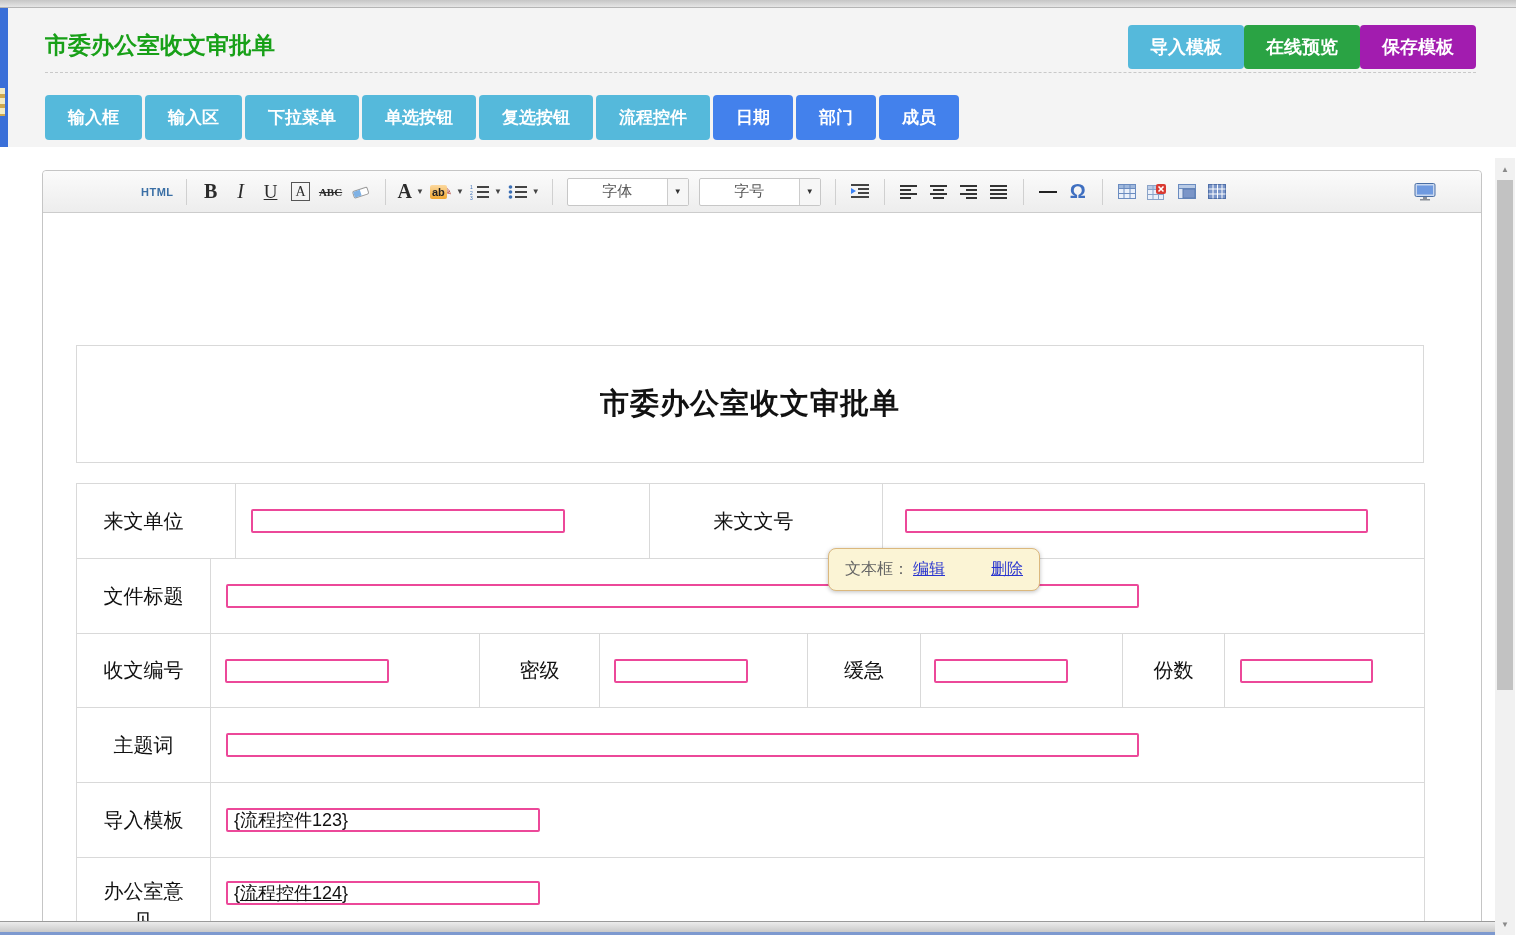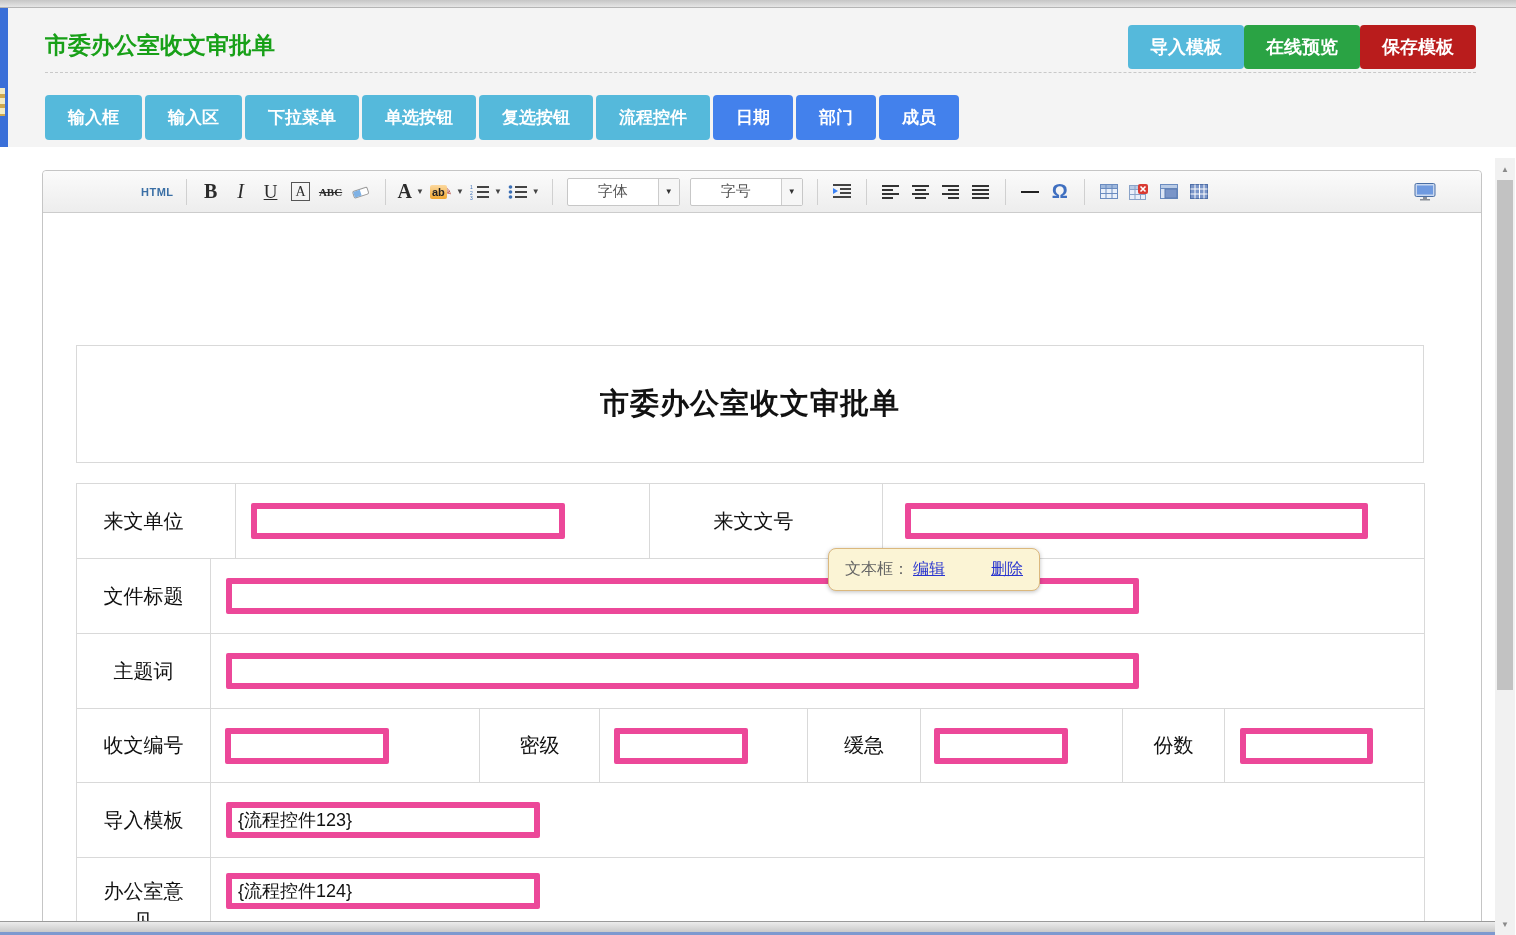--- a/index.html
+++ b/index.html
@@ -15,21 +15,21 @@
 
   
   .header { position:absolute; left:8px; top:8px; right:0; height:139px; background:#f4f4f4; }
   .page-title { position:absolute; left:37px; top:22px; font-family:"Liberation Serif", serif;
     font-weight:bold; font-size:23px; color:#18a018; }
   .header-actions { position:absolute; right:40px; top:17px; display:flex; gap:0;justify-content:flex-end; }
   .act-btn { border:none; border-radius:4px; color:#fff; font-weight:bold; font-size:18px;
     padding:10px 22px; font-family:"Liberation Sans", sans-serif; cursor:pointer; }
   .act-import { background:#55b9db; }
   .act-preview { background:#2aa344; }
-  .act-save { background:#b91c1c; }
+  .act-save { background:#a21caf; }
   .dashed-sep { position:absolute; left:37px; right:40px; top:64px; border-top:1px dashed #c9c9c9; }
   .widget-row { position:absolute; left:37px; top:87px; display:flex; gap:3px; }
   .wbtn { border:none; border-radius:4px; color:#fff; font-weight:bold; font-size:17px;
     padding:11px 23px; font-family:"Liberation Sans", sans-serif; cursor:pointer; white-space:nowrap; }
   .wbtn.info { background:#55b9db; }
   .wbtn.primary { background:#4381ec; }
 
   
   .editor { position:absolute; left:42px; top:170px; width:1440px; height:820px;
     border:1px solid #c5c5c5; border-radius:4px 4px 0 0; background:#fff; }
@@ -44,49 +44,49 @@
   .g-b { font-size:20px; font-weight:bold; }
   .g-i { font-size:20px; font-style:italic; }
   .g-u { font-size:19px; text-decoration:underline; }
   .g-abox { font-size:14px; border:1px solid #555; width:19px; height:19px;
     display:flex; align-items:center; justify-content:center; }
   .g-abc { font-size:11px; font-weight:bold; text-decoration:line-through; }
   .caret { font-size:8px; color:#444; margin-left:4px; }
   .g-ab { font-size:11px; font-weight:bold; color:#222; background:linear-gradient(#fcd9a0,#f0a830);
     padding:1px 2px; border-radius:2px; position:relative; }
   .g-pencil { position:absolute; right:-7px; top:-4px; color:#b03a2e; font-size:11px; }
-  .fake-select { display:flex; width:113px; height:28px; border:1px solid #c7c7c7; background:#fff;
+  .fake-select { display:flex; width:122px; height:28px; border:1px solid #c7c7c7; background:#fff;
     border-radius:2px; margin:0 5px; cursor:pointer; }
   .fake-select .sel-text { flex:1; display:flex; align-items:center; justify-content:center;
     color:#555; font-size:15px; }
   .fake-select .sel-arrow { width:21px; border-left:1px solid #ccc; background:#f6f6f6;
     display:flex; align-items:center; justify-content:center; font-size:8px; color:#333; }
   .g-hr { width:18px; height:2px; background:#222; }
   .g-omega { font-size:20px; font-weight:bold; color:#3f6fc0; }
   .fullscreen-wrap { margin-left:auto; margin-right:44px; }
 
   
   .edoc { padding:0 57px 0 33px; }
   .doc-titlebox { margin-top:132px; height:118px; border:1px solid #d9d9d9;
     display:flex; align-items:center; justify-content:center; }
   .doc-title { font-size:29px; font-weight:bold; color:#111; letter-spacing:1px; }
   .form-table { margin-top:20px; border:1px solid #d9d9d9; width:1349px; }
   .frow { display:flex; border-top:1px solid #d9d9d9; }
   .frow:first-child { border-top:none;gap:25px; }
   .fcell { border-left:1px solid #d9d9d9; display:flex; align-items:center; }
   .fcell:first-child { border-left:none; }
   .flabel { justify-content:center; font-size:20px; color:#111; }
-  .tinput { height:36px; border:6px solid #ec4899; border-radius:2px; background:#fff;
+  .tinput { height:24px; border:2px solid #ec4899; border-radius:2px; background:#fff;
     font-size:18px; color:#111; padding-left:6px; font-family:"Liberation Sans", sans-serif; }
   .h74 { height:74px; } .h75 { height:75px; }
   .row-last { height:120px; }
   .row-last .flabel { align-items:flex-start; padding-top:18px; }
   .row-last .flabel span { display:inline-block; width:88px; text-align:center; line-height:1.5; }
   .row-last .fcell-input { align-items:flex-start; }
-  .row-last .tinput { margin-top:15px; }
+  .row-last .tinput { margin-top:23px;text-decoration:underline; }
 
   
   .tooltip { position:absolute; left:828px; top:548px; background:#fbf4d5;
     border:1px solid #dbb87e; border-radius:8px; padding:10px 16px;
     box-shadow:0 1px 4px rgba(0,0,0,.25); display:flex; align-items:center;
     font-size:16px; color:#666; z-index:20; }
   .tooltip a { color:#2a35cf; text-decoration:underline; font-size:16px; }
   .tt-edit { margin-left:4px; }
   .tt-del { margin-left:46px; }
 
@@ -307,43 +307,43 @@
           </div>
         </div>
 
         <div class="frow h75">
           <div class="fcell flabel" style="width:133px;">文件标题</div>
           <div class="fcell" style="flex:1;">
             <input class="tinput" style="margin-left: 15px; width: 913px;">
           </div>
         </div>
 
-        <div class="frow h75">
-          <div class="fcell flabel" style="width:133px;">主题词</div>
-          <div class="fcell" style="flex:1;">
-            <input class="tinput" style="margin-left: 15px; width: 913px;">
-          </div>
-        </div>
-
         <div class="frow h74">
           <div class="fcell flabel" style="width:133px;">收文编号</div>
           <div class="fcell" style="width:269px;">
             <input class="tinput" style="margin-left: 14px; width: 164px;">
           </div>
           <div class="fcell flabel" style="width:120px;">密级</div>
           <div class="fcell" style="width:208px;">
             <input class="tinput" style="margin-left: 14px; width: 134px;">
           </div>
           <div class="fcell flabel" style="width:113px;">缓急</div>
           <div class="fcell" style="width:202px;">
             <input class="tinput" style="margin-left: 13px; width: 134px;">
           </div>
           <div class="fcell flabel" style="width:102px;">份数</div>
           <div class="fcell" style="flex:1;">
             <input class="tinput" style="margin-left: 15px; width: 133px;">
+          </div>
+        </div>
+
+        <div class="frow h75">
+          <div class="fcell flabel" style="width:133px;">主题词</div>
+          <div class="fcell" style="flex:1;">
+            <input class="tinput" style="margin-left: 15px; width: 913px;">
           </div>
         </div>
 
         <div class="frow h75">
           <div class="fcell flabel" style="width:133px;">导入模板</div>
           <div class="fcell" style="flex:1;">
             <input class="tinput" style="margin-left: 15px; width: 314px;" value="{流程控件123}">
           </div>
         </div>
 

